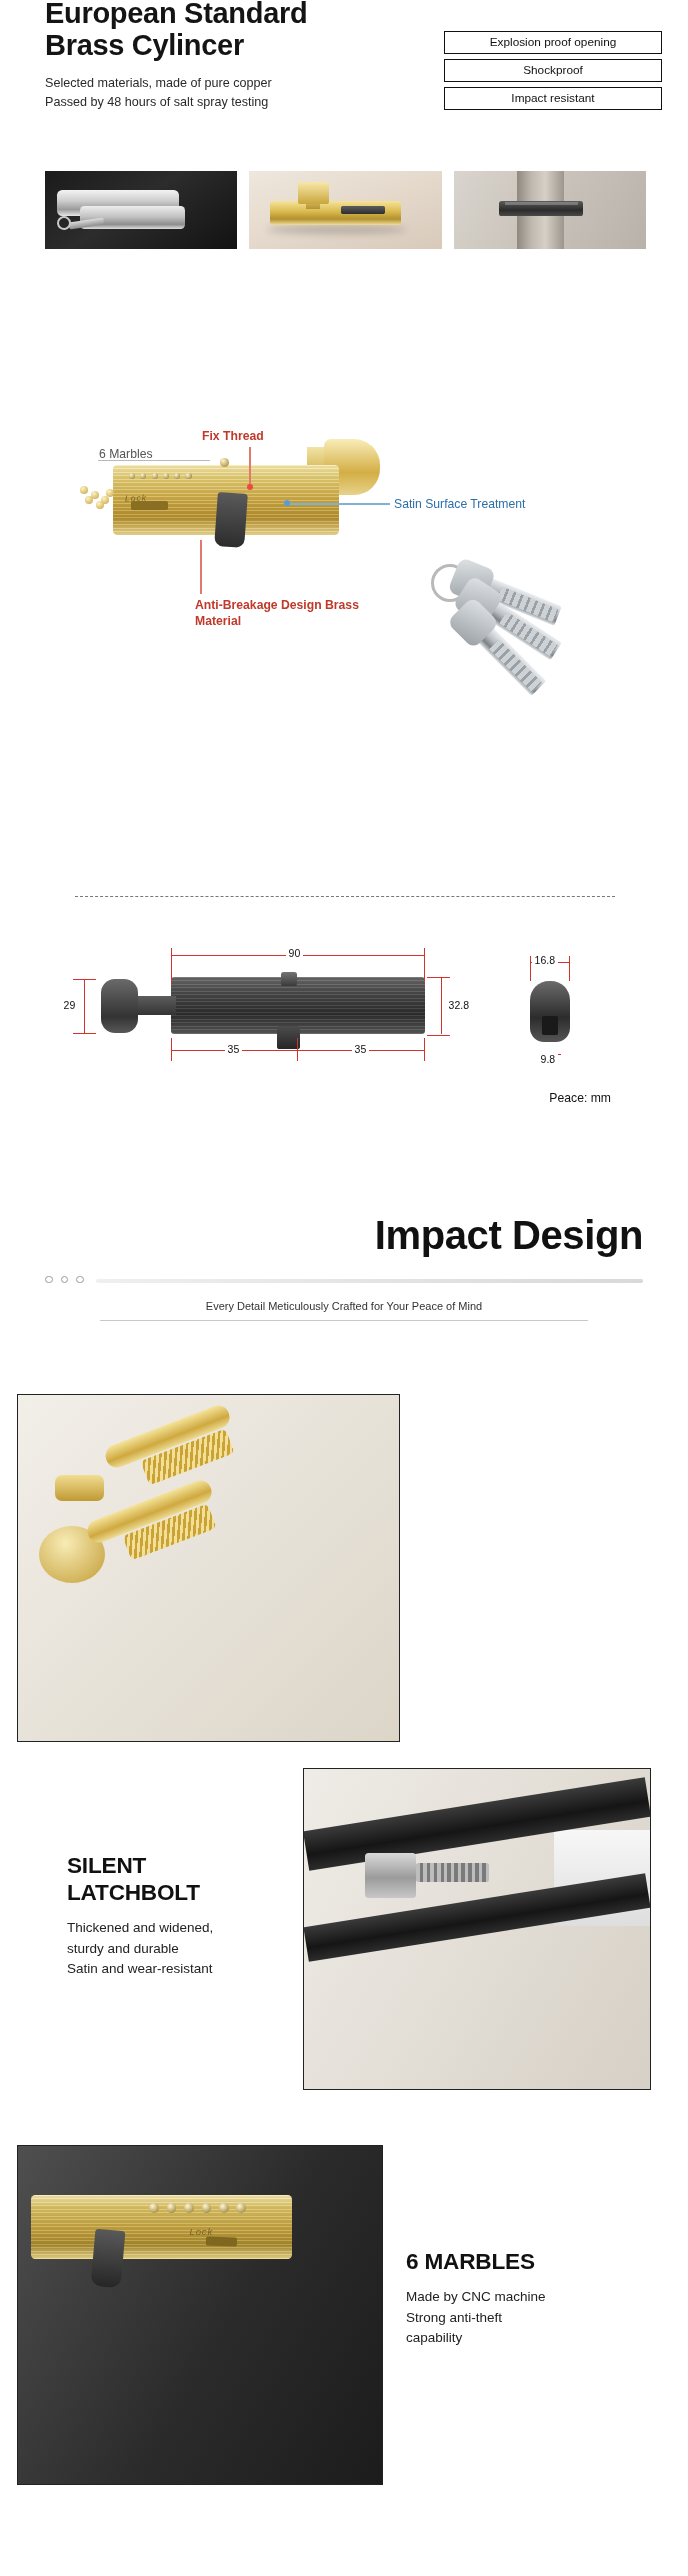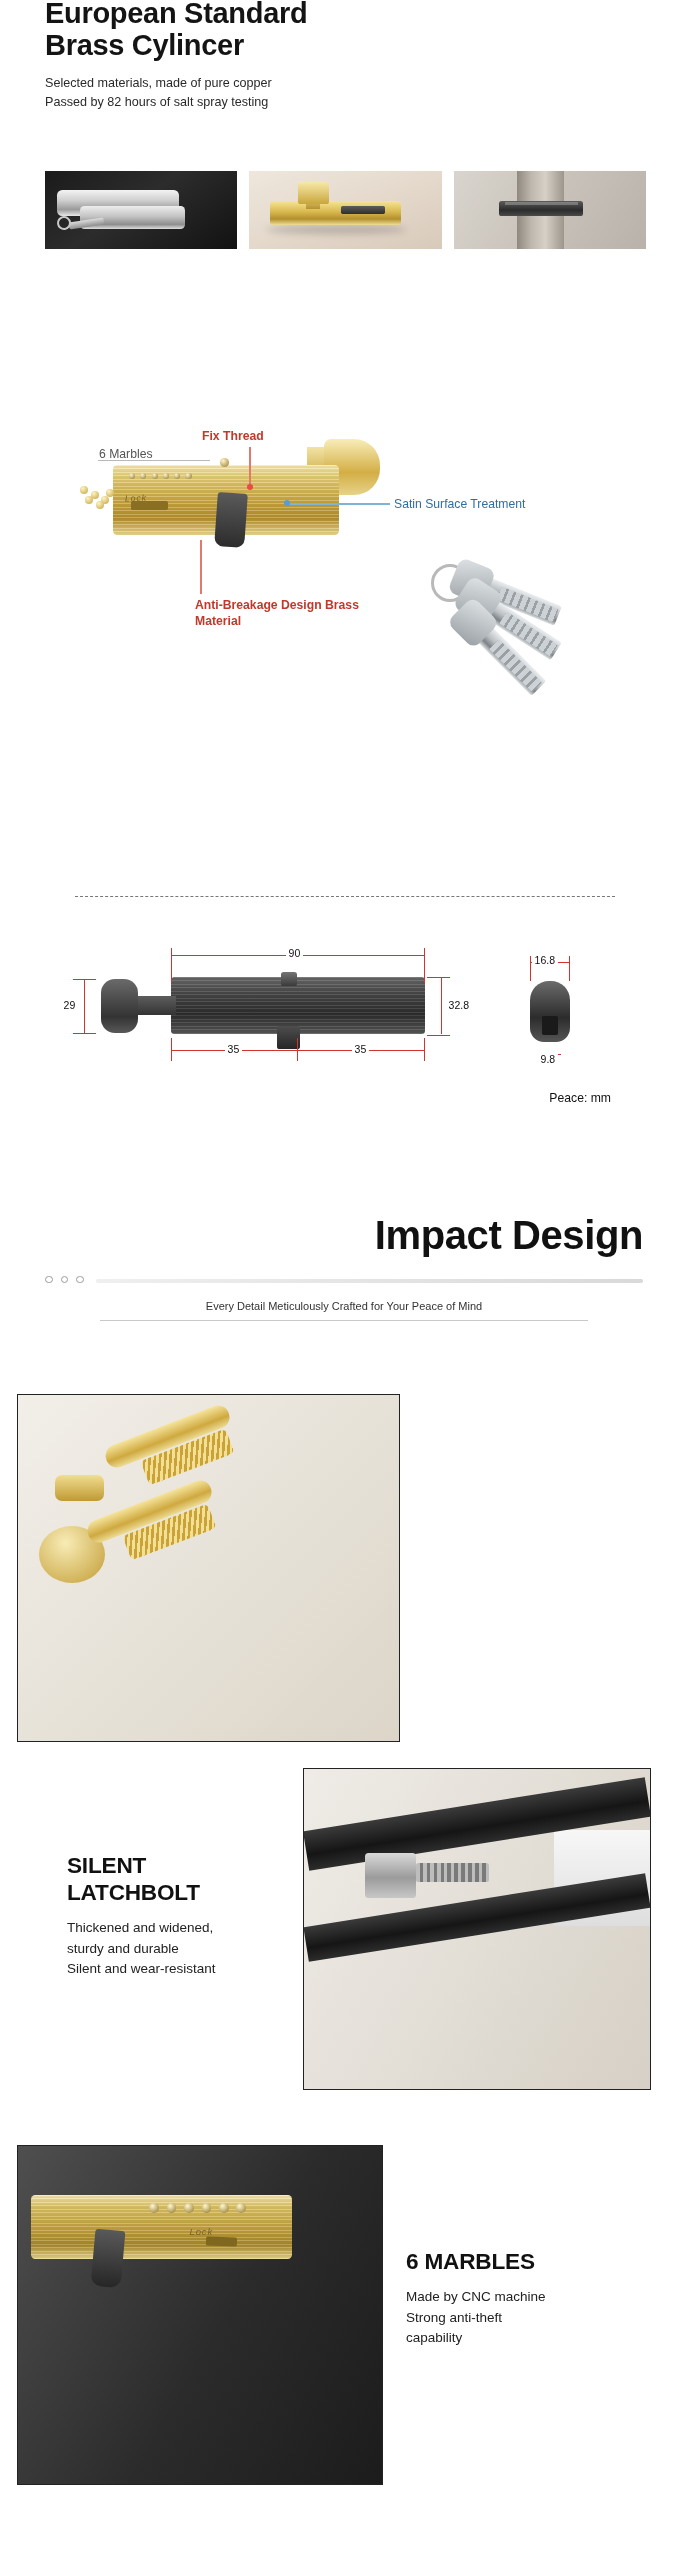--- a/index.html
+++ b/index.html
@@ -462,22 +462,27 @@
 </style>
 </head>
 <body>
 
 <div class="header">
   <div class="title-block">
     <h1 class="main-title">European Standard
 Brass Cylincer</h1>
     <div class="sub-lines">
       <div>Selected materials, made of pure copper</div>
-      <div>Passed by 82 hours of salt spray testing</div>
+      <div>Passed by 48 hours of salt spray testing</div>
     </div>
+  </div>
+  <div class="feature-tags">
+    <div class="tag">Explosion proof opening</div>
+    <div class="tag">Shockproof</div>
+    <div class="tag">Impact resistant</div>
   </div>
 </div>
 
 <div class="photo-strip">
   <div class="ph ph1">
     <div class="p1-body"></div>
     <div class="p1-body2"></div>
     <div class="p1-key"></div>
     <div class="p1-kh"></div>
   </div>
@@ -636,21 +641,21 @@
     <div class="lb-plate"></div>
     <div class="lb-plate2"></div>
     <div class="lb-spring"></div>
     <div class="lb-bolt"></div>
   </div>
   <div class="ftext" style="left:26px; top:84px; width:261px;margin-left:41px;">
     <div class="fhead">SILENT
 LATCHBOLT</div>
     <div class="fbody">Thickened and widened,
 sturdy and durable
-Silent and wear-resistant</div>
+Satin and wear-resistant</div>
   </div>
 </div>
 
 <div class="feature" style="top:2145px;">
   <div class="fimg" style="left:17.4px; top:0; width:366px; height:340px;">
     <div class="mb-bg"></div>
     <div class="mb-cyl">
         <div class="mb-ridges"></div>
       </div>
     <div class="mb-pins">

